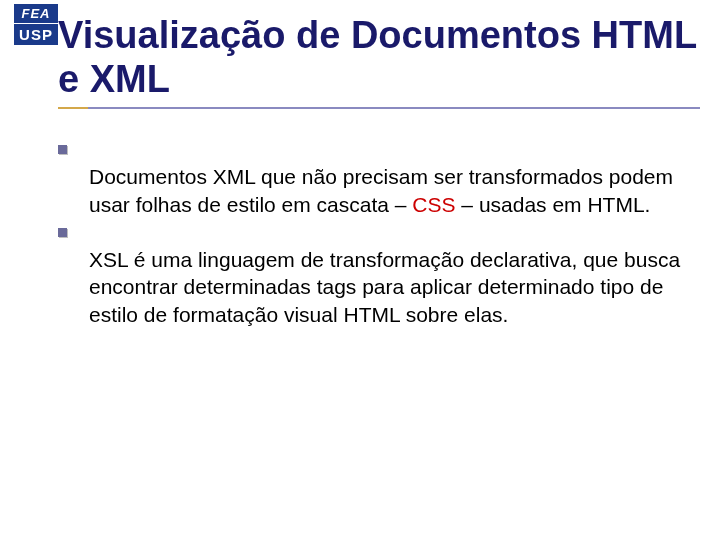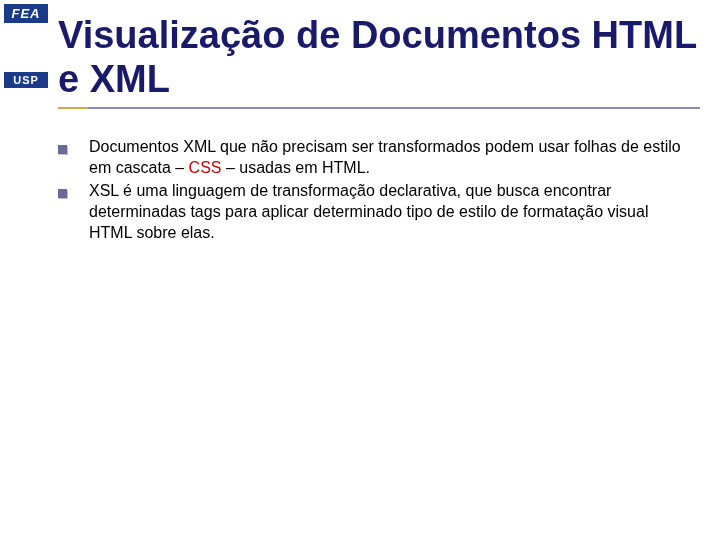--- a/index.html
+++ b/index.html
@@ -7,43 +7,42 @@
     width: 720px;
     height: 540px;
     background: #ffffff;
     font-family: Verdana, Geneva, sans-serif;
     position: relative;
     overflow: hidden;
   }
   .logo {
     position: absolute;
     top: 4px;
-    left: 4px;
+    left: 14px;
     width: 44px;
   }
   .logo-top {
     background: #1a3a8a;
     color: #fff;
     font-weight: bold;
     font-size: 13px;
     text-align: center;
     padding: 2px 0;
     border-bottom: 1px solid #fff;
     font-style: italic;
     letter-spacing: 1px;
   }
   .logo-bot {
     background: #1a3a8a;
     color: #fff;
     font-weight: bold;
-    font-size: 11px;
+    font-size: 15px;
     text-align: center;
     padding: 2px 0;
     letter-spacing: 1px;
-    margin-top: 48px;
   }
   .title {
     font-size: 38px;
     font-weight: 700;
     color: #1a1a6a;
     padding: 14px 20px 6px 58px;
     line-height: 1.15;
     font-family: Verdana, Geneva, sans-serif;
   }
   .underline {
@@ -78,23 +77,24 @@
   .bullet {
     width: 9px;
     height: 9px;
     background: #6a6a9a;
     margin-top: 8px;
     margin-right: 22px;
     flex-shrink: 0;
     box-shadow: 1px 1px 0 rgba(0,0,0,0.25);
   }
   .text {
-    font-size: 16px;
+    font-size: 21px;
     line-height: 1.3;
     color: #000;
+    margin-top: 26px;
   }
   .red { color: #cc0000; }
 </style>
 </head>
 <body>
 
 <div class="logo">
   <div class="logo-top">FEA</div>
   <div class="logo-bot">USP</div>
 </div>

